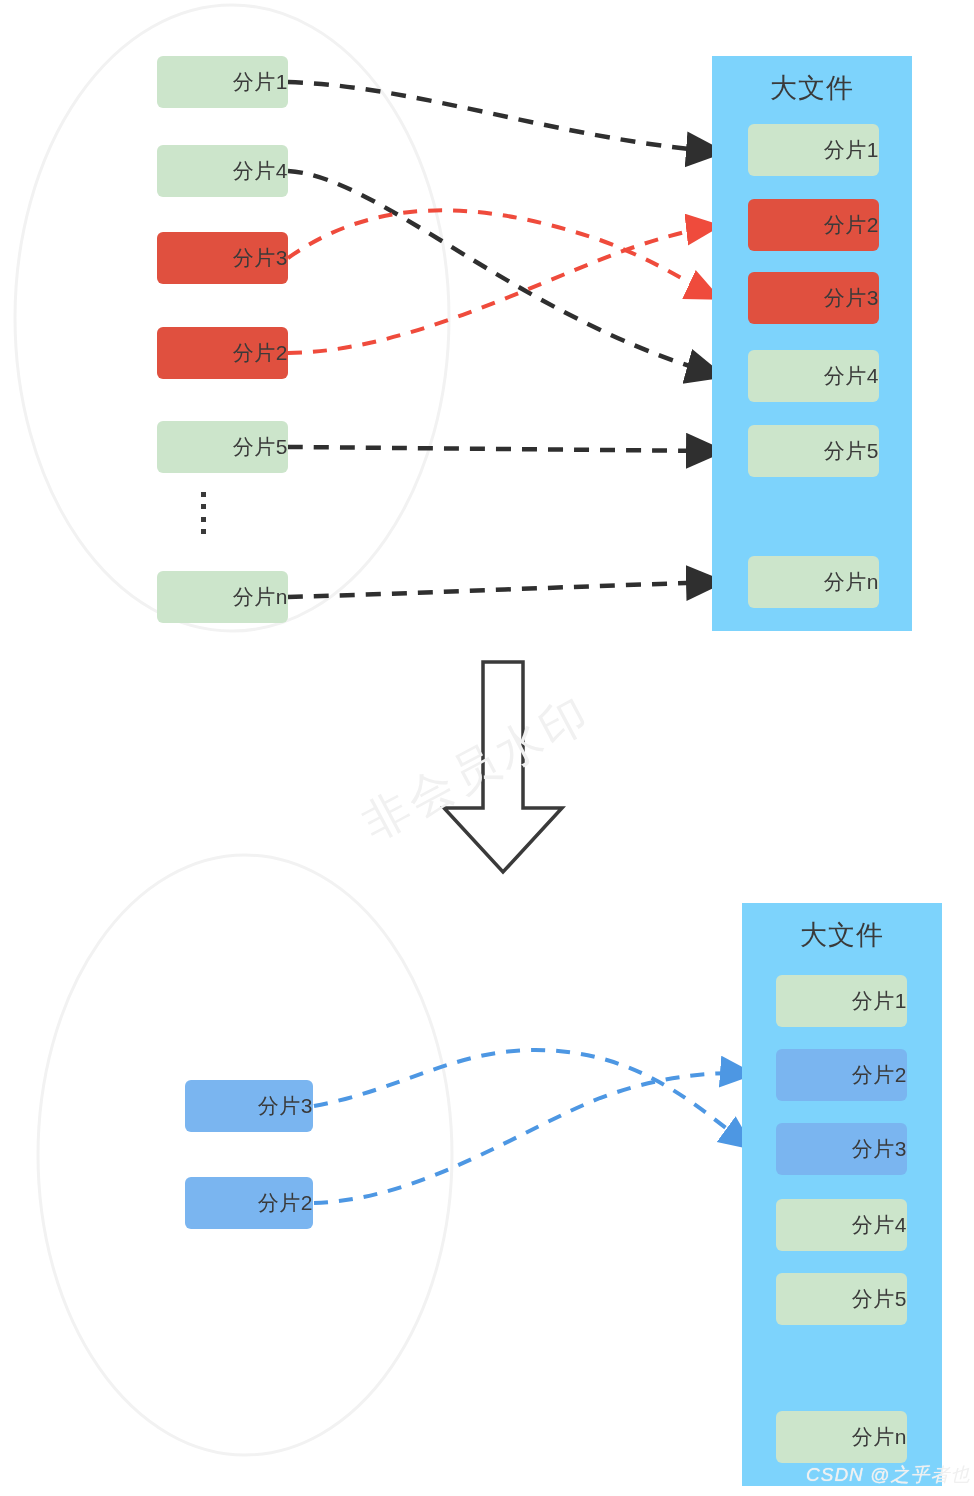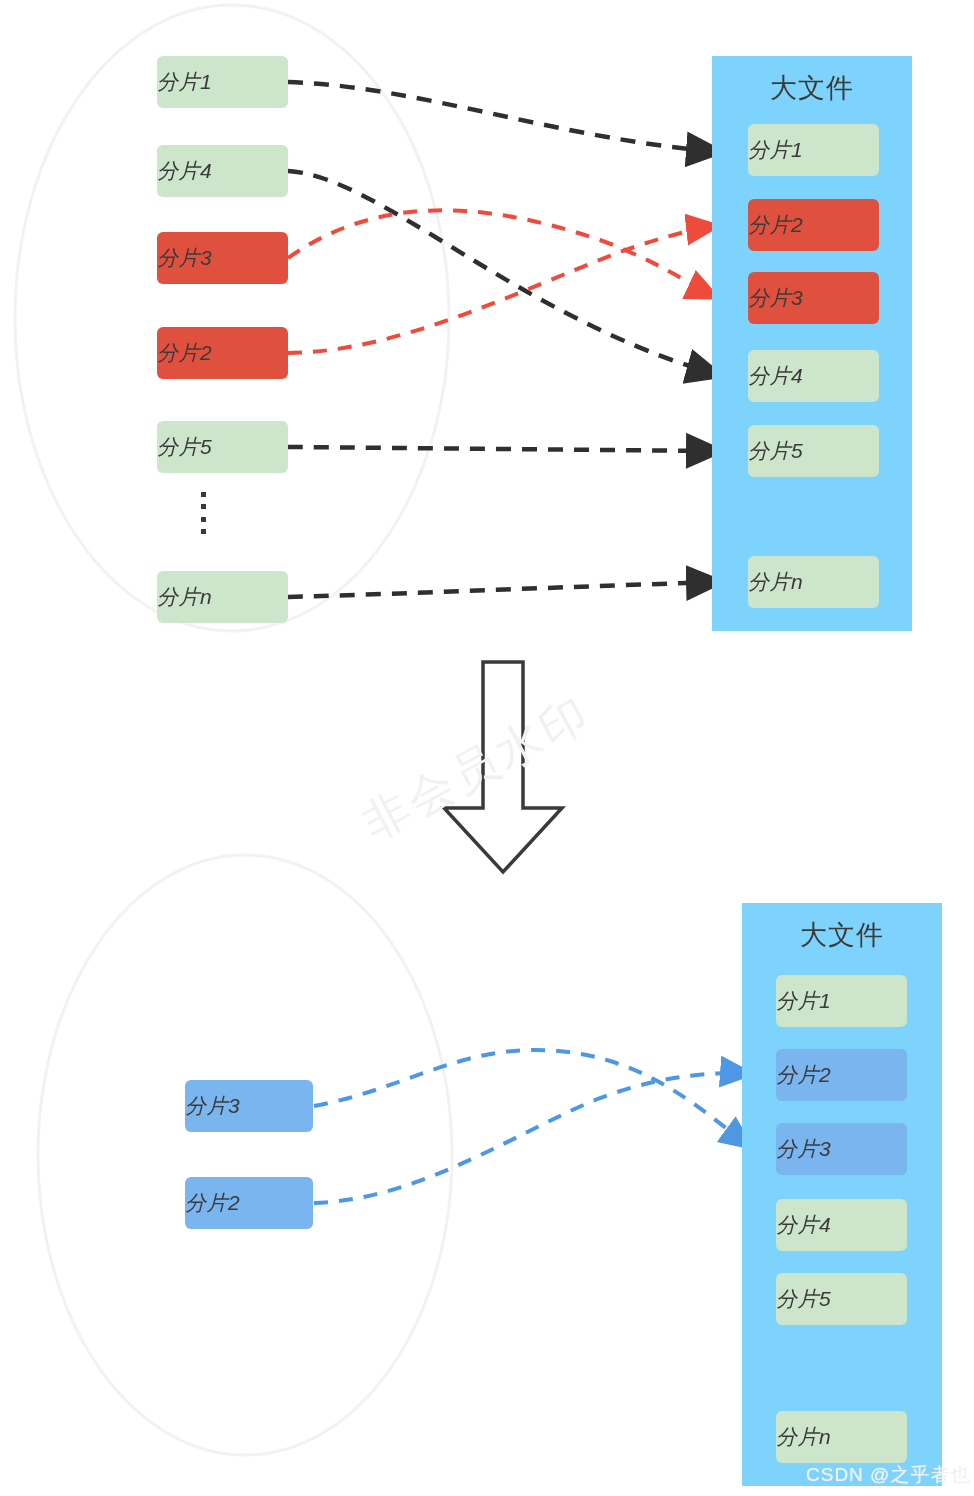--- a/index.html
+++ b/index.html
@@ -22,27 +22,26 @@
     left: 0;
     top: 0;
     width: 974px;
     height: 1496px;
     pointer-events: none;
   }
   .chip {
     position: absolute;
     display: flex;
     align-items: center;
-    justify-content: flex-start;
+    justify-content: flex-end;
     border-radius: 6px;
     font-size: 21px;
     color: #3a3a3a;
     letter-spacing: 0.5px;
     box-sizing: border-box;
-    font-style: italic;
   }
   .chip-green  { background: #cce5cb; }
   .chip-red    { background: #e0503f; }
   .chip-blue   { background: #7ab5f0; }
 
   .file-panel {
     position: absolute;
     background: #7dd3fc;
     box-sizing: border-box;
   }
@@ -77,20 +76,21 @@
     white-space: nowrap;
     user-select: none;
   }
   .watermark-csdn {
     position: absolute;
     font-size: 19px;
     color: #f0f0f0;
     letter-spacing: 1px;
     white-space: nowrap;
     text-shadow: 0 0 1px rgba(255,255,255,0.8);
+    font-style: italic;
   }
 </style>
 </head>
 <body>
 
 <div id="canvas">
 
   <svg class="layer" viewBox="0 0 974 1496">
     <defs>
       <marker id="ah-black" markerWidth="10" markerHeight="10" refX="8" refY="4" orient="auto" markerUnits="strokeWidth">

